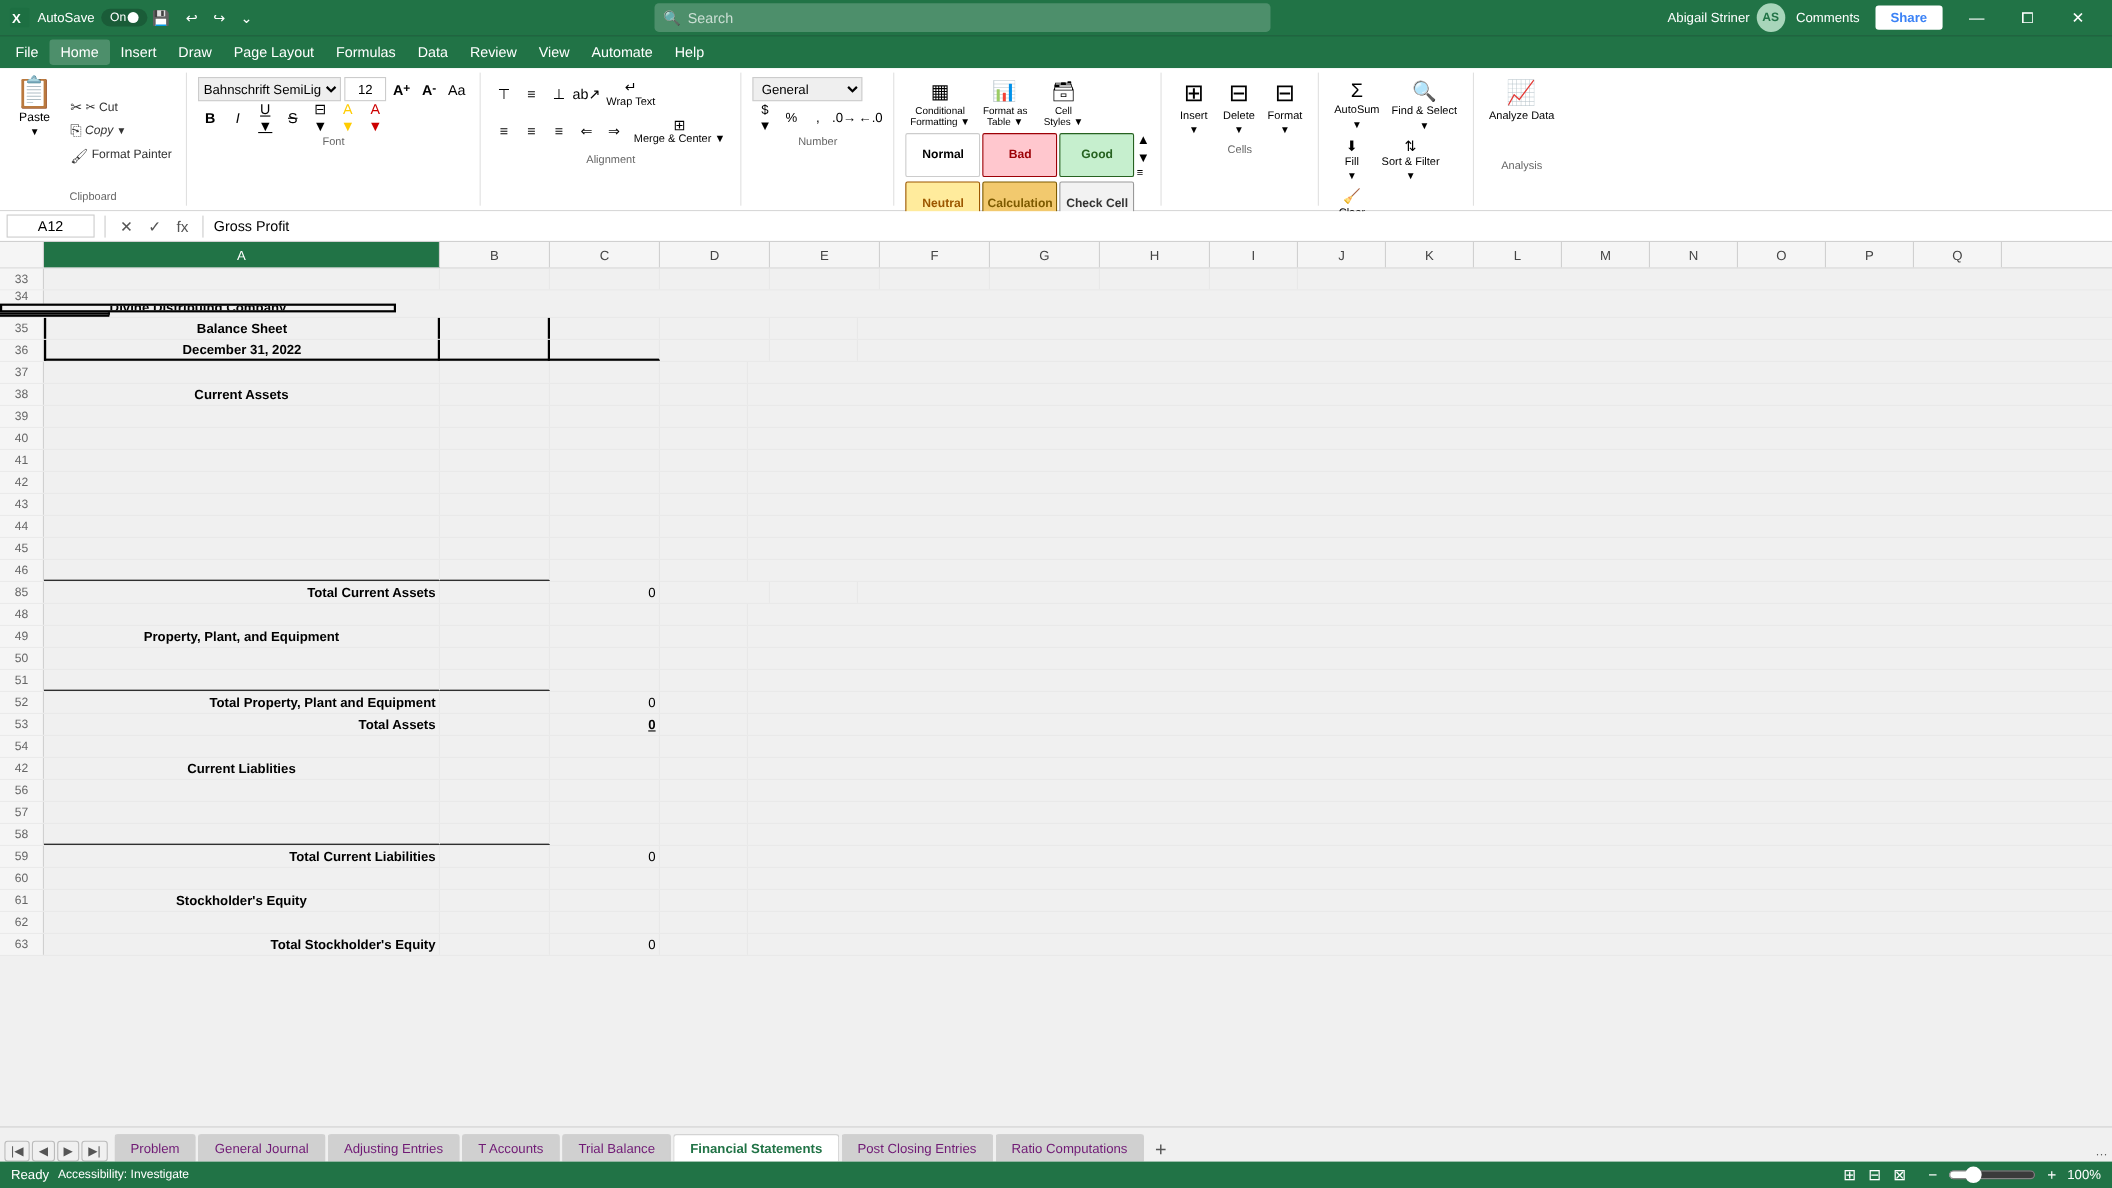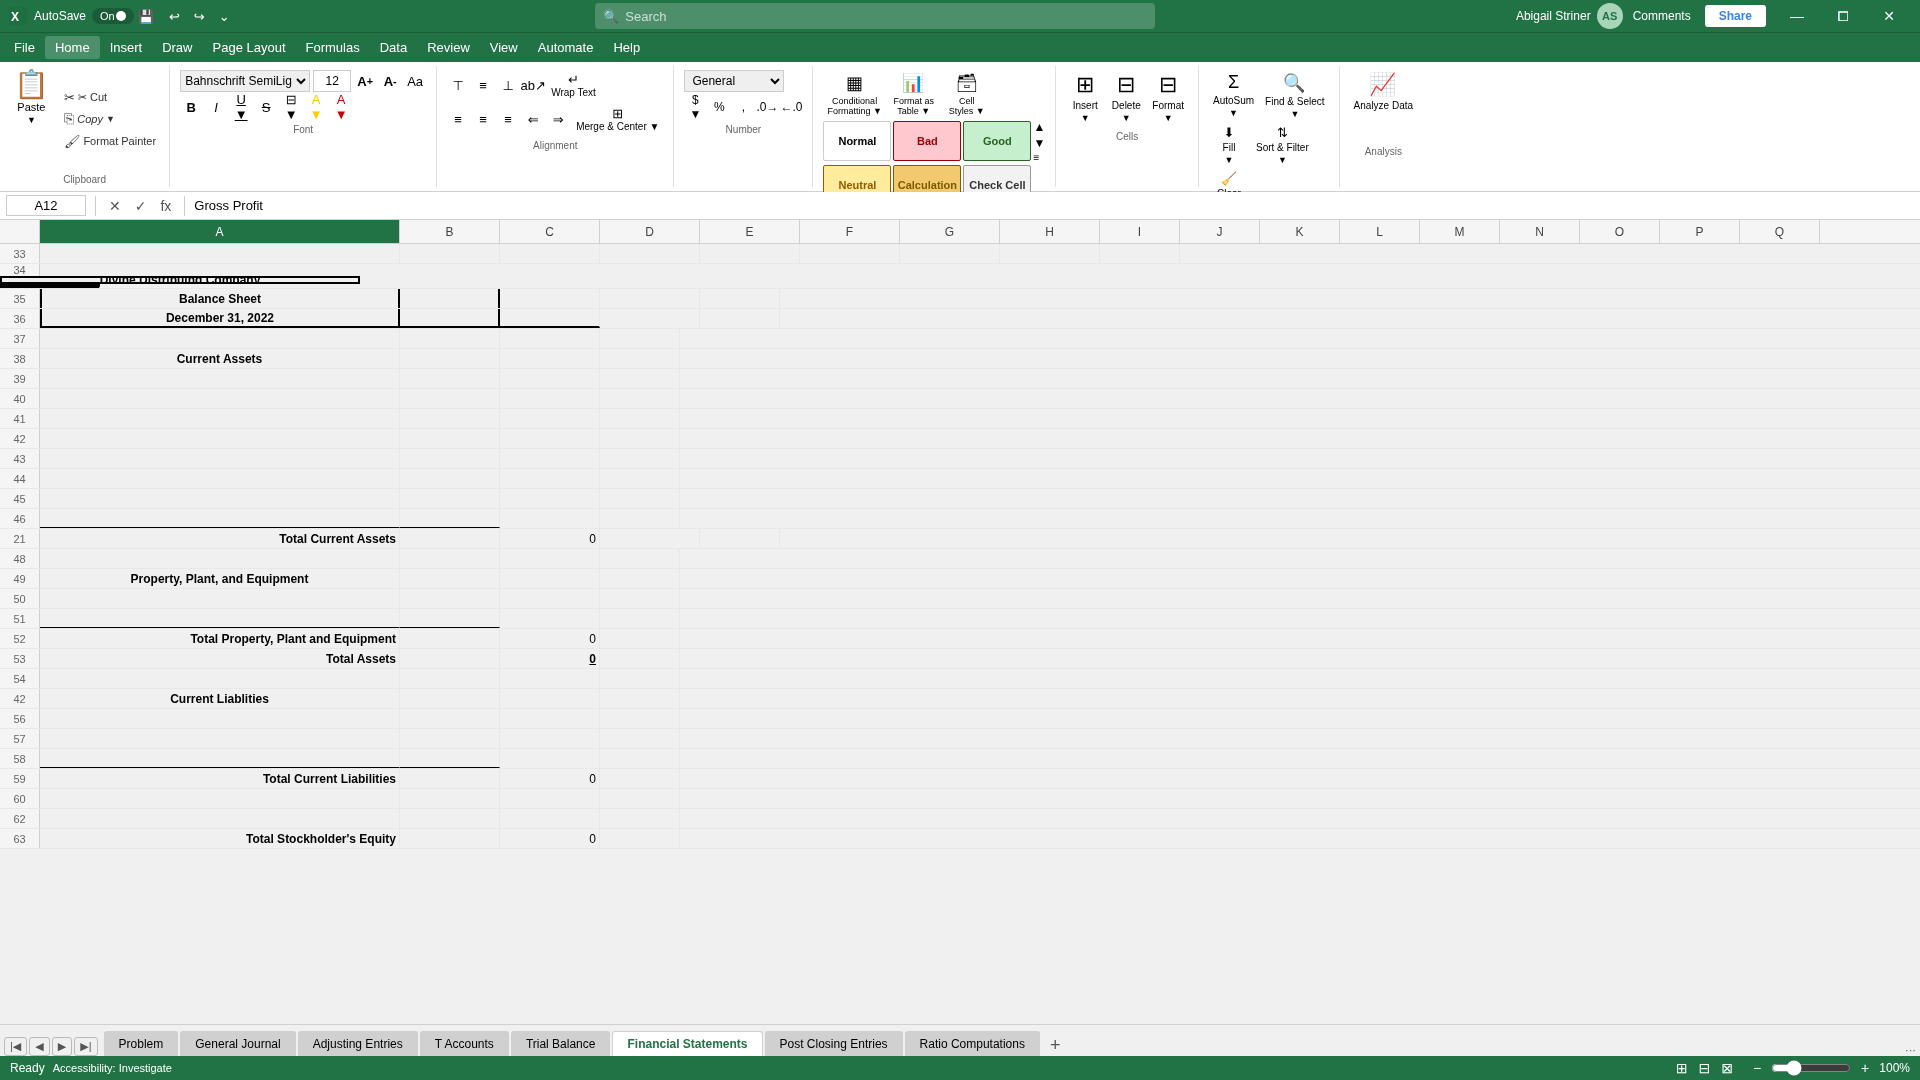--- a/index.html
+++ b/index.html
@@ -221,21 +221,21 @@
     }
     .sheet-tab {
       padding: 5px 14px;
       border: 1px solid #d0d0d0;
       border-bottom: none;
       background: #d0d0d0;
       font-size: 12px;
       cursor: pointer;
       border-radius: 3px 3px 0 0;
       margin-right: 2px;
-      color: #000000;
+      color: #701a75;
     }
     .sheet-tab.active { background: white; color: #217346; font-weight: 600; border-color: #d0d0d0; }
     .sheet-nav { display: flex; align-items: center; gap: 2px; margin-right: 6px; }
     .sheet-nav-btn { background: transparent; border: 1px solid #bbb; border-radius: 3px; cursor: pointer; padding: 2px 5px; font-size: 11px; color: #555; }
     .tab-add { background: transparent; border: none; font-size: 18px; cursor: pointer; color: #555; padding: 0 8px; }
     .tab-scroll { display: flex; align-items: center; margin-left: auto; gap: 4px; }
 
     
     .styles-grid {
       display: flex;
@@ -738,21 +738,21 @@
 
       <div class="grid-row">
         <div class="row-num">46</div>
         <div class="cell col-A" style="border-bottom:1px solid #000;"></div>
         <div class="cell col-B" style="border-bottom:1px solid #000;"></div>
         <div class="cell col-C"></div>
         <div class="cell col-rest"></div>
       </div>
 
       <div class="grid-row">
-        <div class="row-num">21</div>
+        <div class="row-num">85</div>
         <div class="cell col-A cell-bold cell-right" style="justify-content:flex-end;">Total Current Assets</div>
         <div class="cell col-B"></div>
         <div class="cell col-C cell-right" style="justify-content:flex-end;">0</div>
         <div class="cell col-D"></div>
         <div class="cell col-rest"></div>
       </div>
 
       <div class="grid-row">
           <div class="row-num">48</div>
           <div class="cell col-A"></div>
@@ -849,20 +849,27 @@
       </div>
 
       <div class="grid-row">
           <div class="row-num">60</div>
           <div class="cell col-A"></div>
           <div class="cell col-B"></div>
           <div class="cell col-C"></div>
           <div class="cell col-rest"></div>
         </div>
 
+      <div class="grid-row">
+        <div class="row-num">61</div>
+        <div class="cell col-A cell-bold cell-center" style="justify-content:center;">Stockholder's Equity</div>
+        <div class="cell col-B"></div>
+        <div class="cell col-C"></div>
+        <div class="cell col-rest"></div>
+      </div>
 
       <div class="grid-row">
           <div class="row-num">62</div>
           <div class="cell col-A"></div>
           <div class="cell col-B"></div>
           <div class="cell col-C"></div>
           <div class="cell col-rest"></div>
         </div>
 
       <div class="grid-row">

